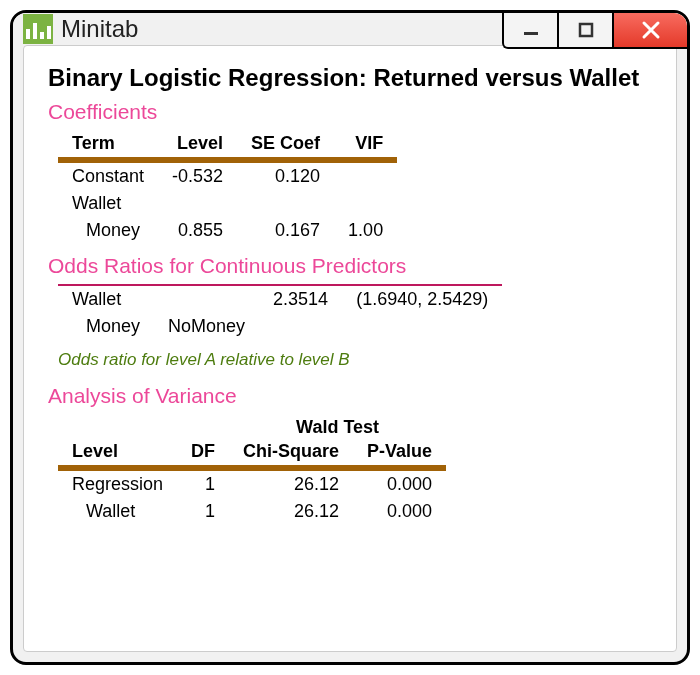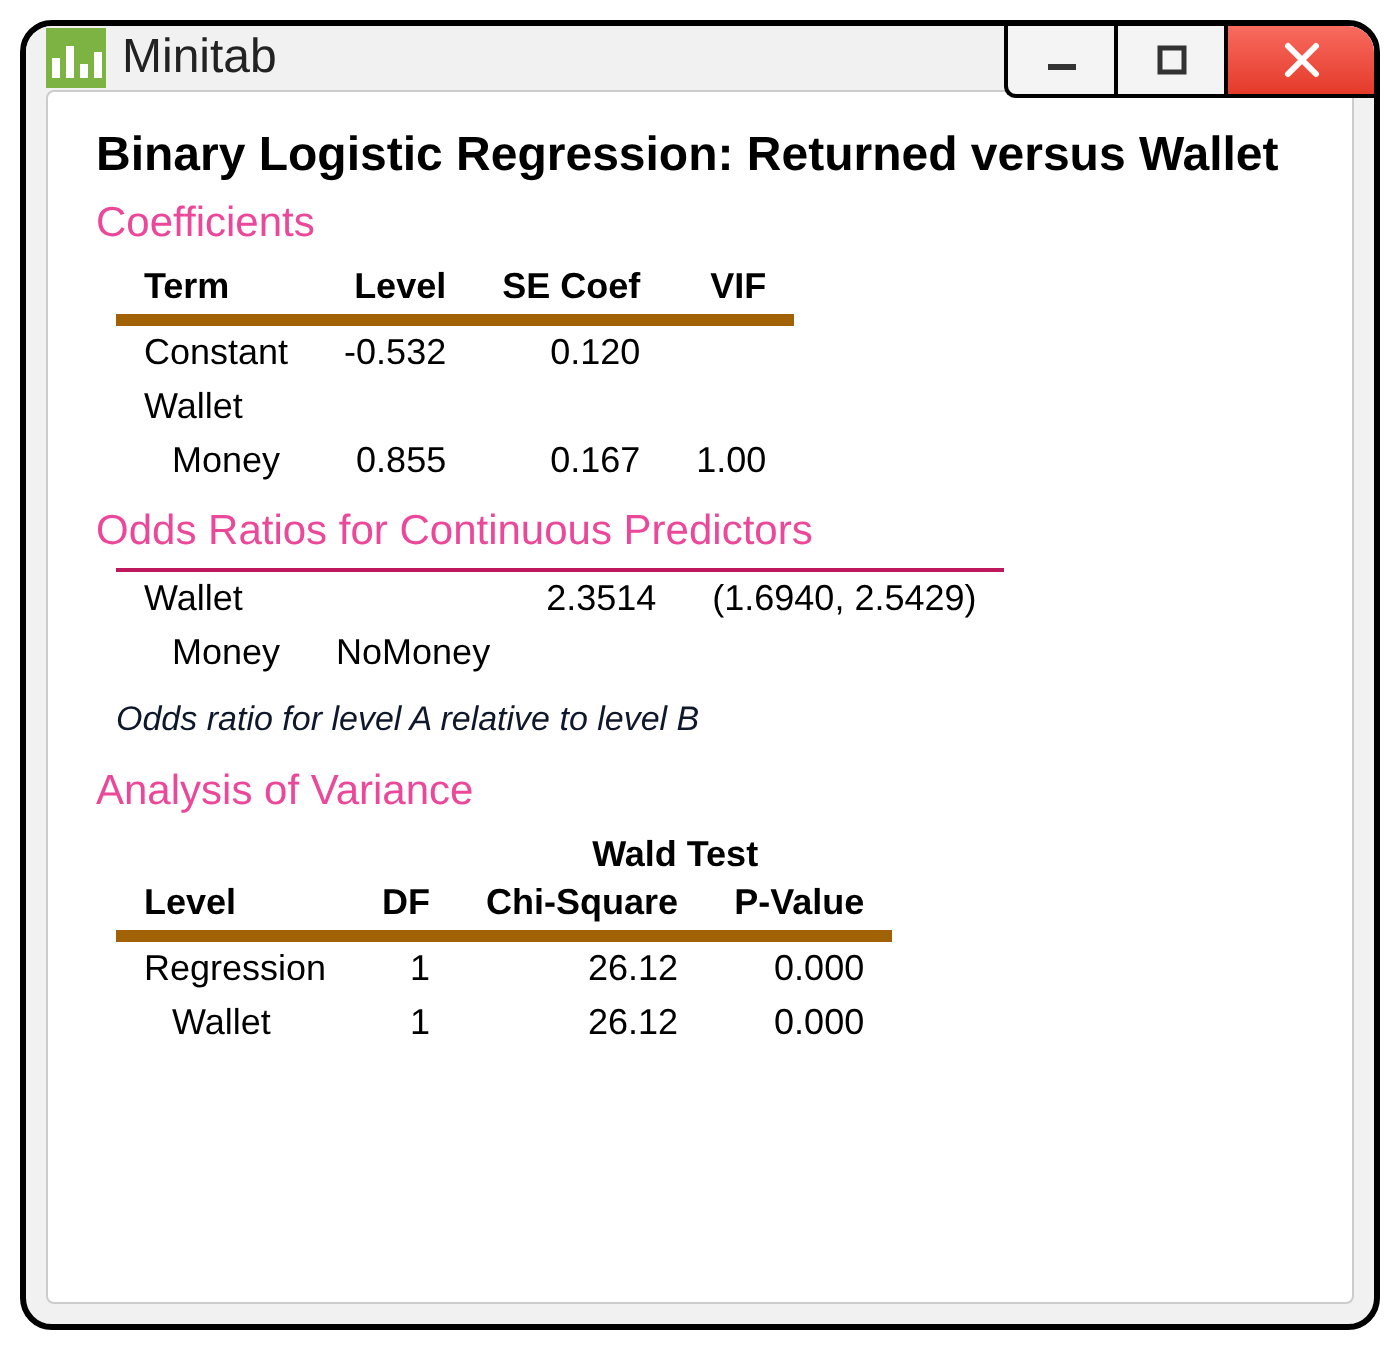--- a/index.html
+++ b/index.html
@@ -75,21 +75,21 @@
     padding: 18px 24px;
     overflow: auto;
   }
   .main-title { font-size: 24px; font-weight: 700; margin-bottom: 8px; }
   .section-h { font-size: 21px; color: #ec4899; margin: 8px 0 6px 0; font-weight: 400; }
   table { border-collapse: collapse; margin-left: 10px; margin-bottom: 10px; }
   th, td { padding: 3px 14px; font-size: 18px; text-align: left; }
   th { border-bottom: 6px solid #a16207; font-weight: 700; }
   tr.sep td { border-top: 2px solid #be185d; }
   .indent { padding-left: 28px; }
-  .note { font-style: italic; font-size: 17px; margin: 10px 0 14px 10px; color: #0f172a; }
+  .note { font-style: italic; font-size: 17px; margin: 10px 0 14px 10px; color: #4d7c0f; }
   .num { text-align: right; }
   .ctr { text-align: center; }
   .super-header td { text-align: center; font-weight: 700; padding-bottom: 0; }
 </style>
 </head>
 <body>
 
 <div class="window">
   <div class="titlebar">
     <div class="app-icon">

